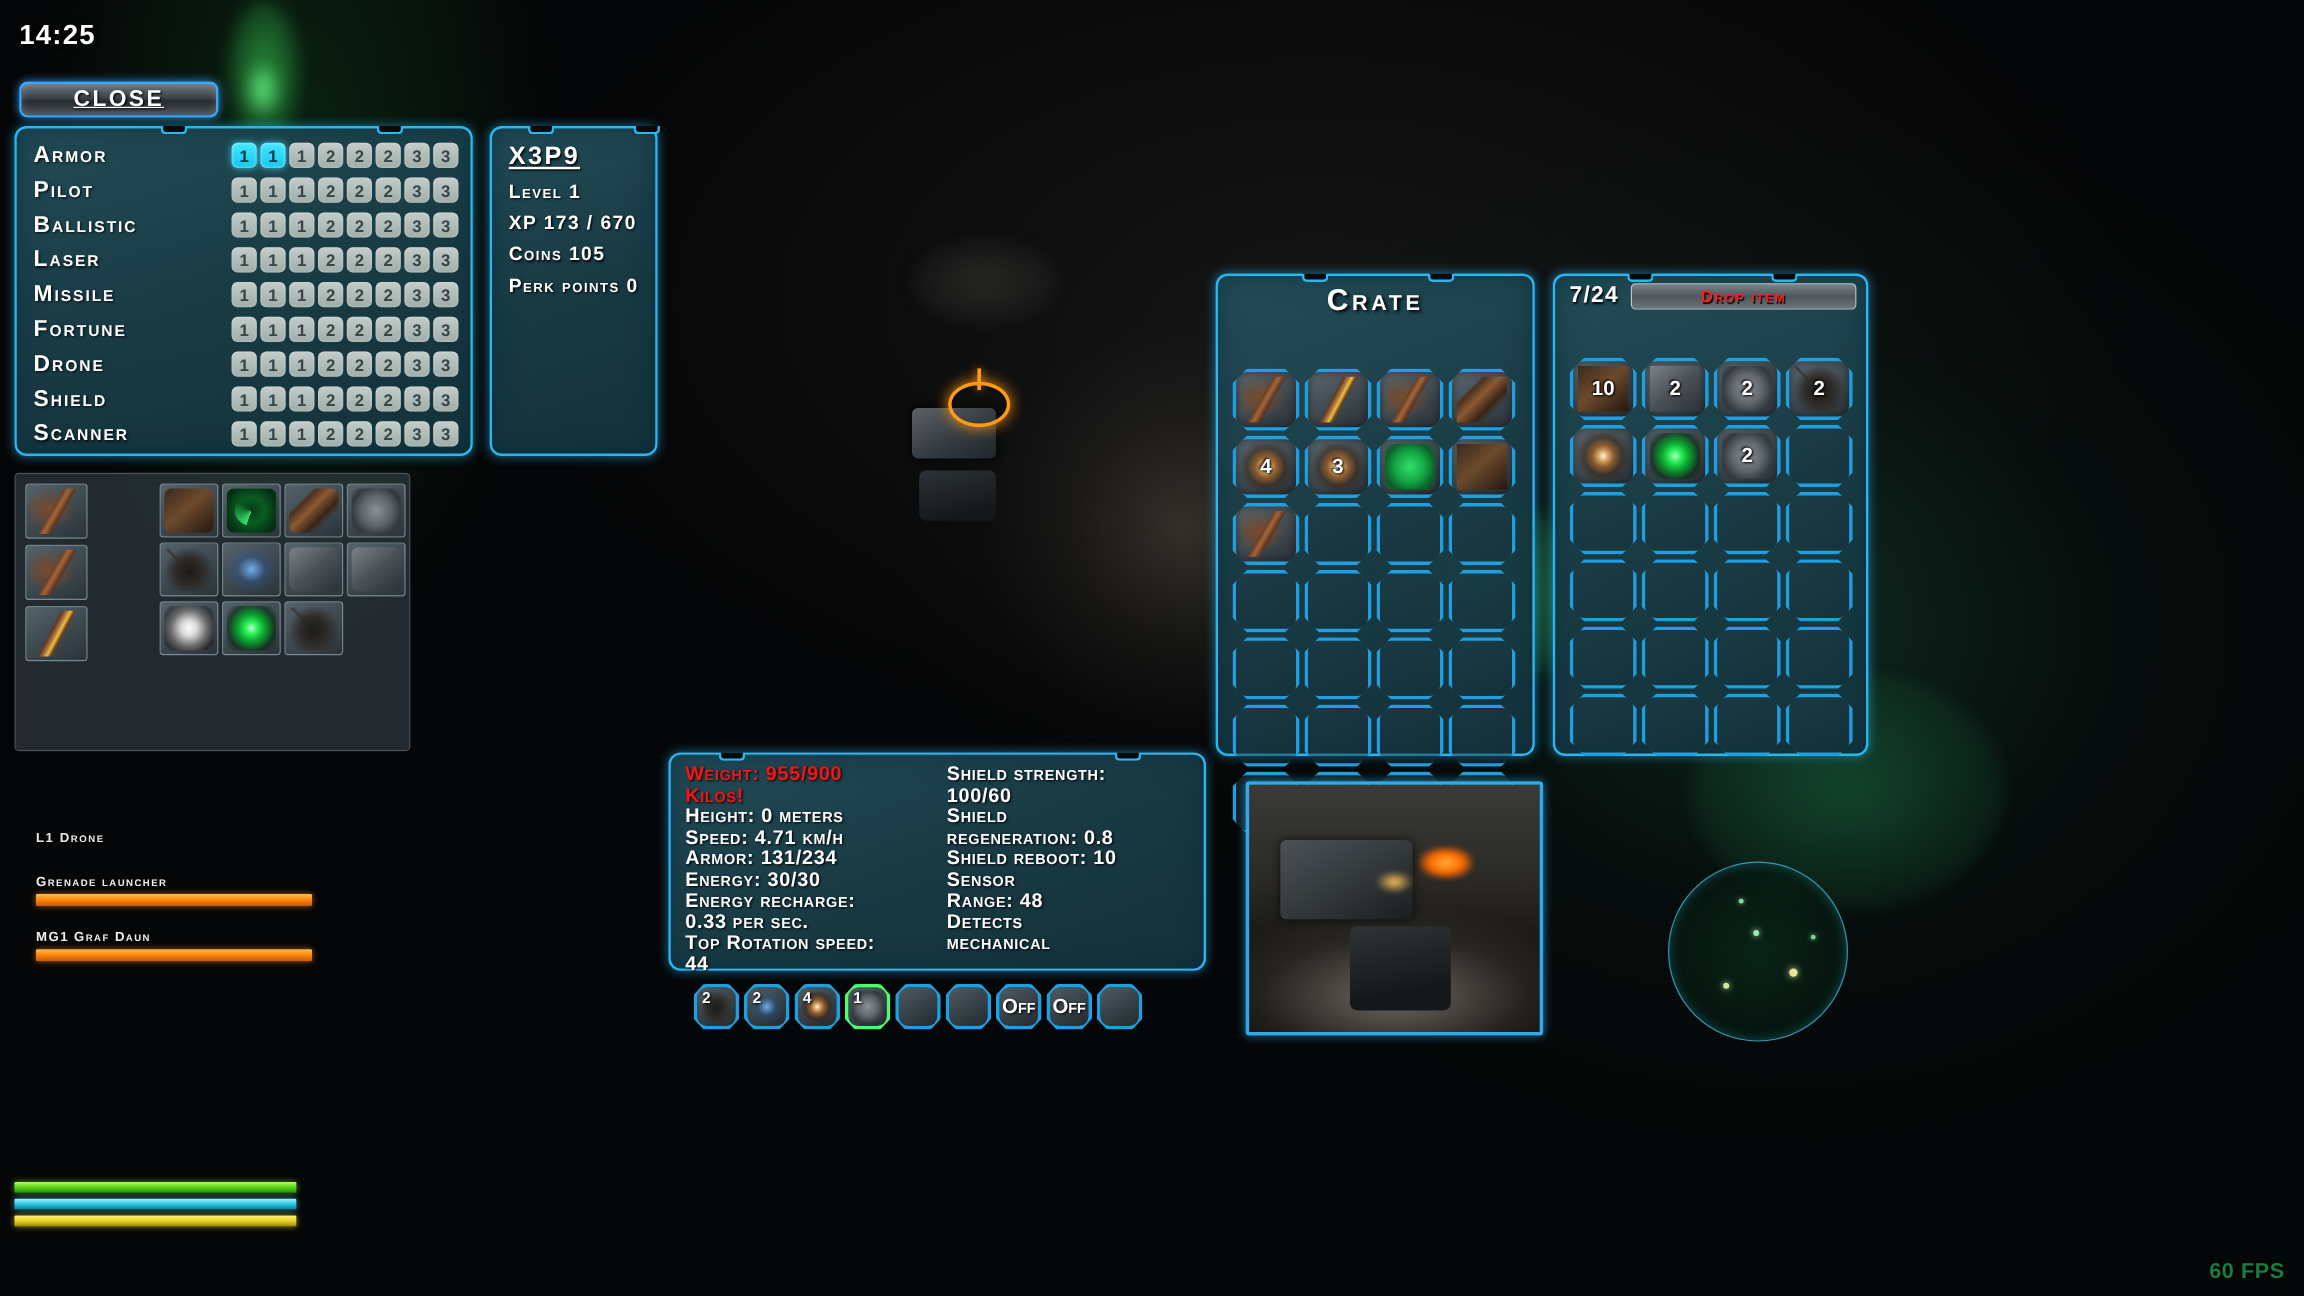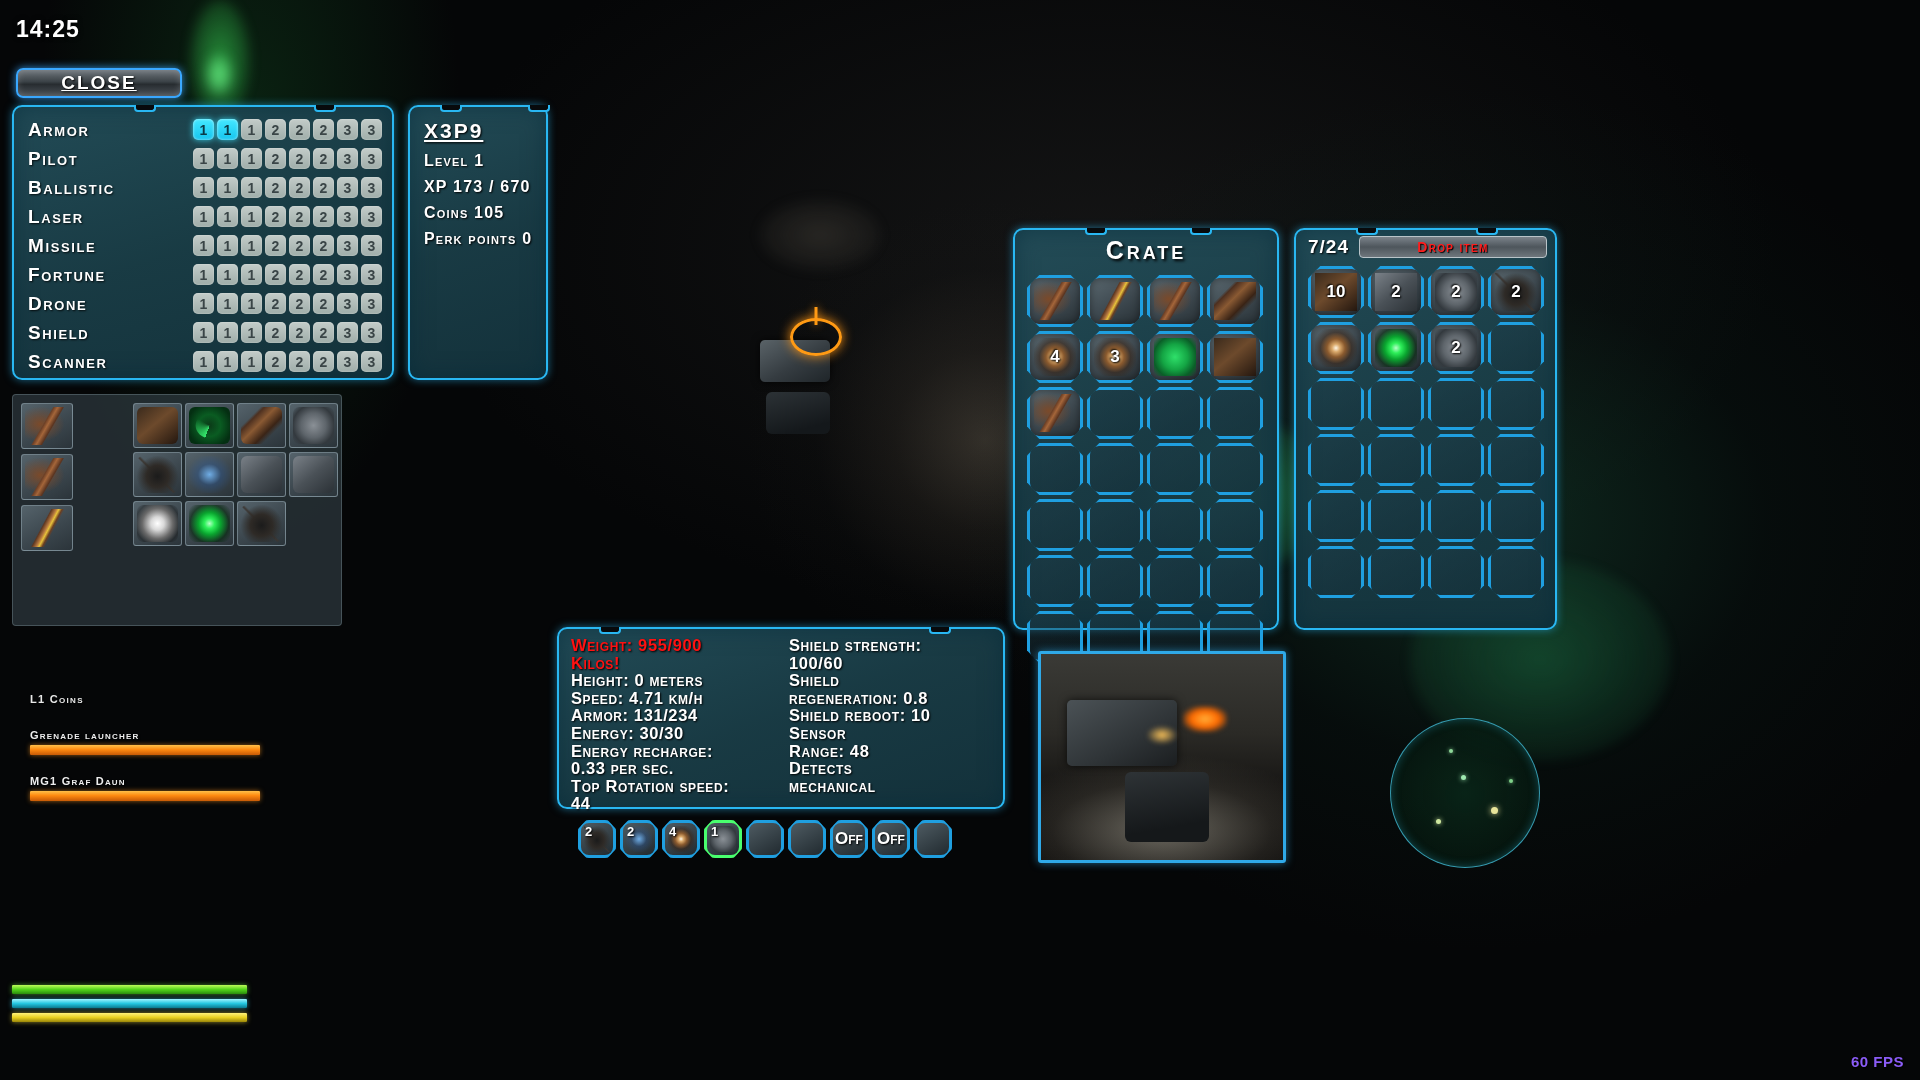--- a/index.html
+++ b/index.html
@@ -193,21 +193,21 @@
       linear-gradient(45deg, rgba(0,0,0,0) 45%, #3c3631 48%, rgba(0,0,0,0) 52%);
   }
 
   
   #crate-panel { left:1013px; top:228px; width:266px; height:402px; }
   #crate-title {
     text-align:center; margin-top:6px; font-size:25px; font-weight:bold;
     letter-spacing:3px; color:#fff; font-variant:small-caps;
     text-shadow:2px 2px 3px #000;
   }
-  .grid4 { display:grid; grid-template-columns:repeat(4,56px); gap:4px; padding:10px 0 0 12px; }
+  .grid4 { display:grid; grid-template-columns:repeat(4,56px); gap:4px; padding:10px 0 0 12px;margin-top:32px; }
   .islot {
     width:56px; height:52px; position:relative; cursor:pointer;
     border:3px solid #1f9fe0;
     border-radius:12px;
     background:linear-gradient(150deg,#5a686f 0%,#3e4950 55%,#283136 100%);
     box-shadow:0 0 6px rgba(31,159,224,0.5), inset 0 0 8px rgba(0,0,0,0.45);
     clip-path: polygon(22% 0,78% 0,100% 24%,100% 76%,78% 100%,22% 100%,0 76%,0 24%);
   }
   .islot.empty {
     background:linear-gradient(150deg,rgba(30,60,72,0.45) 0%, rgba(20,45,55,0.45) 100%);
@@ -307,21 +307,21 @@
     background:
       radial-gradient(circle at 50% 50%, rgba(10,40,26,0.85) 0%, rgba(6,24,16,0.8) 70%, rgba(2,10,8,0.9) 100%);
     box-shadow:0 0 10px rgba(40,180,210,0.35) inset;
     overflow:hidden;
   }
   #minimap .blip { position:absolute; border-radius:50%; }
 
   
   #fps {
     position:absolute; right:16px; bottom:10px;
-    font-size:15px; font-weight:bold; color:#8b5cf6;
+    font-size:18px; font-weight:bold; color:#15803d;
     letter-spacing:0.5px; text-shadow:1px 1px 2px #000;
   }
 
   
   #player-mech { position:absolute; left:760px; top:318px; width:96px; height:120px; }
   #player-mech .chassis {
     position:absolute; left:0; top:22px; width:70px; height:42px;
     background:linear-gradient(150deg,#5a6368 0%,#353c41 55%,#1f2529 100%);
     border-radius:5px; box-shadow:0 0 8px rgba(0,0,0,0.8);
   }
@@ -781,21 +781,21 @@
     <div class="hslot">
       <div class="off">Off</div>
     </div>
     <div class="hslot">
       <div class="off">Off</div>
     </div>
     <div class="hslot"></div>
   </div>
 
 <div id="weapon-status">
-  <div class="ws-title">L1 Coins</div>
+  <div class="ws-title">L1 Drone</div>
   <div id="ws-list">
       <div class="ws-name">Grenade launcher</div>
       <div class="ws-bar bar-orange"></div>
       <div class="ws-name">MG1 Graf Daun</div>
       <div class="ws-bar bar-orange"></div>
     </div>
 </div>
 <div id="bars-bottom">
     <div class="ws-bar bar-green"></div>
     <div class="ws-bar bar-cyan"></div>

